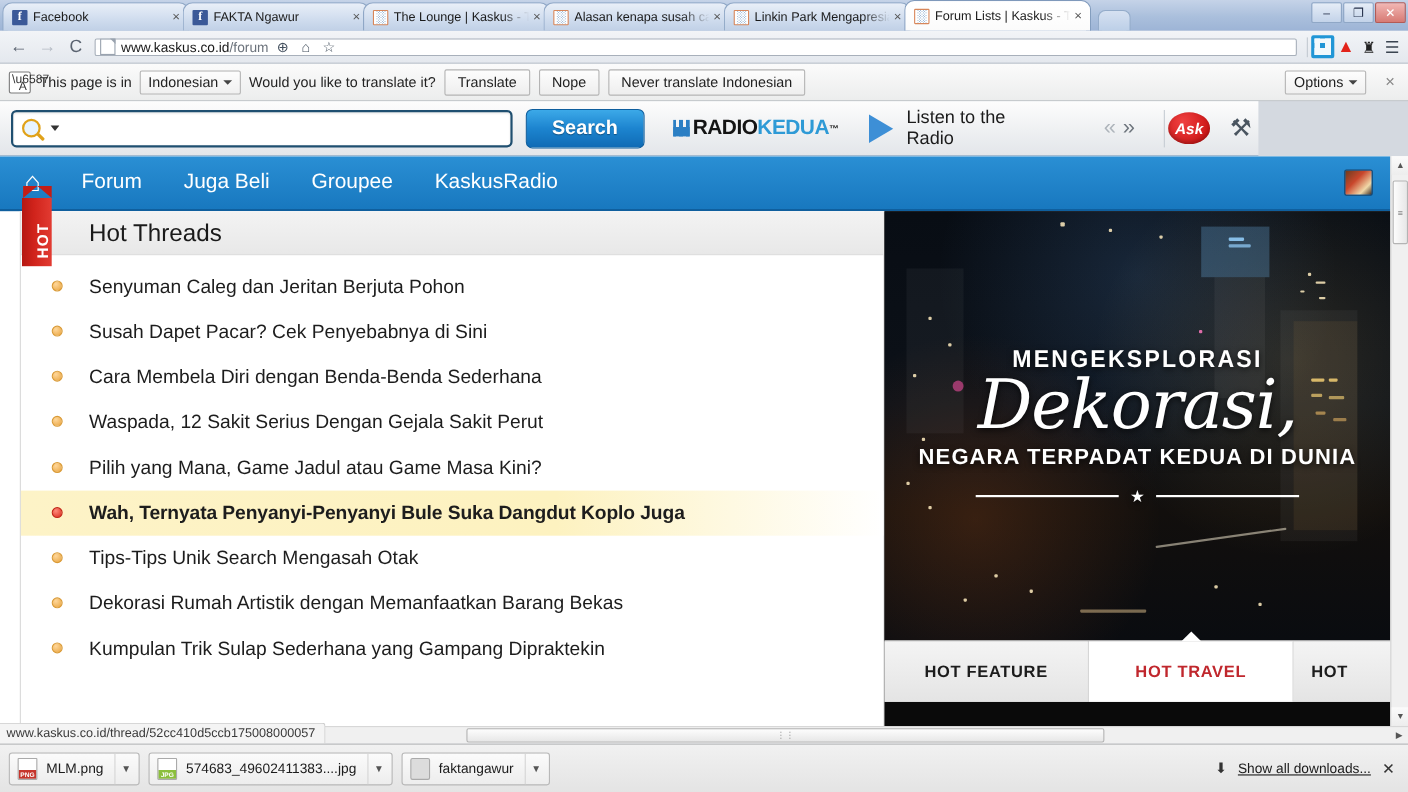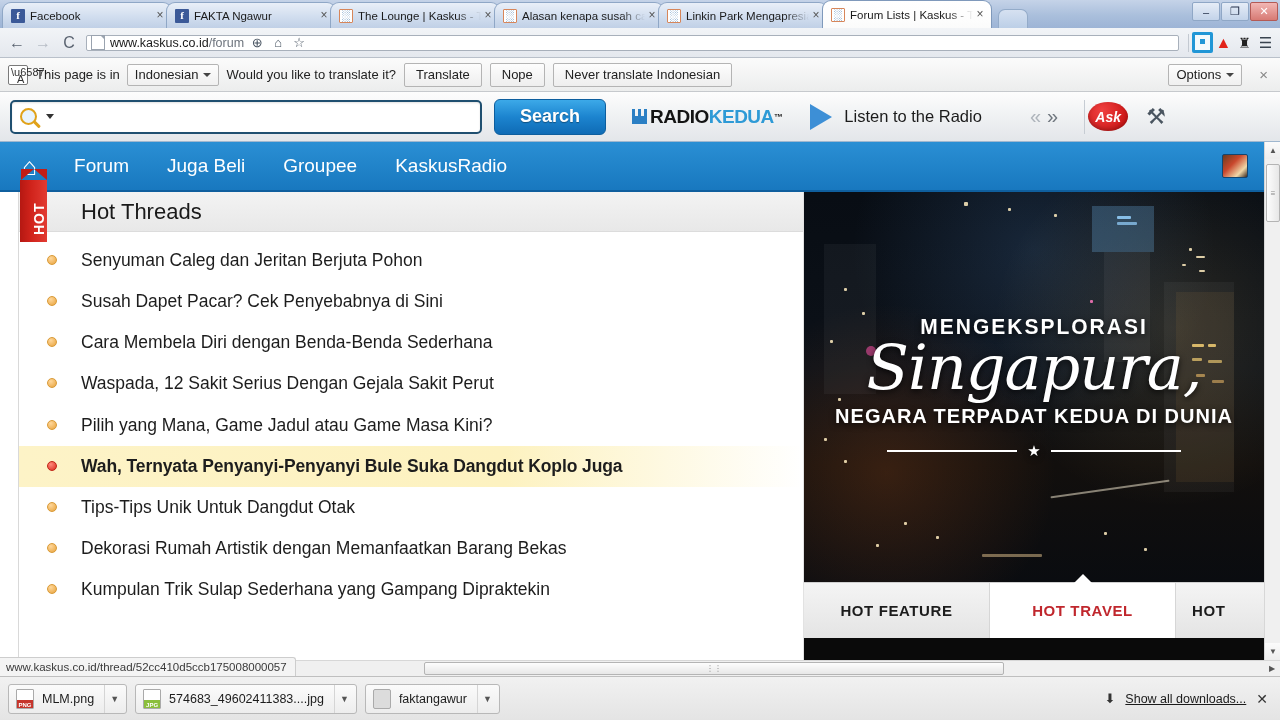--- a/index.html
+++ b/index.html
@@ -153,21 +153,21 @@
     margin-left: 8px; padding: 3px 11px; height: 24px;
     border: 1px solid #b4b4b4; border-radius: 2px;
     background: linear-gradient(to bottom, #fdfdfd, #eeeeee);
     font-size: 13px; display: flex; align-items: center;
   }
   .tr-right { margin-left: auto; display: flex; align-items: center; gap: 6px; }
   .tr-close { color: #888; font-size: 15px; padding: 0 4px; }
 
   
   .asktoolbar {
-    position: absolute; top: 92px; left: 0; width: 1280px; height: 50px;
+    position: absolute; top: 92px; left: 0; width: 1144px; height: 50px;
     background: linear-gradient(to bottom, #fdfdfd 0%, #eef0f2 55%, #e3e6ea 100%);
     border-bottom: 1px solid #9fb7cf;
     display: flex; align-items: center; padding: 0 6px;
   }
   .ask-search {
     width: 472px; height: 34px; margin-left: 4px;
     background: #fff; border: 2px solid #1f4f70; border-radius: 5px;
     display: flex; align-items: center; padding: 0 8px;
     box-shadow: inset 0 1px 2px rgba(0,0,0,.12);
   }
@@ -567,21 +567,21 @@
         <div class="thread-item">
           <span class="dot"></span>
           <span class="thread-text">Pilih yang Mana, Game Jadul atau Game Masa Kini?</span>
         </div>
         <div class="thread-item active">
           <span class="dot"></span>
           <span class="thread-text">Wah, Ternyata Penyanyi-Penyanyi Bule Suka Dangdut Koplo Juga</span>
         </div>
         <div class="thread-item">
           <span class="dot"></span>
-          <span class="thread-text">Tips-Tips Unik Untuk Dangdut Otak</span>
+          <span class="thread-text">Tips-Tips Unik Search Mengasah Otak</span>
         </div>
         <div class="thread-item">
           <span class="dot"></span>
           <span class="thread-text">Dekorasi Rumah Artistik dengan Memanfaatkan Barang Bekas</span>
         </div>
         <div class="thread-item">
           <span class="dot"></span>
           <span class="thread-text">Kumpulan Trik Sulap Sederhana yang Gampang Dipraktekin</span>
         </div>
       </div>
@@ -625,21 +625,21 @@
           <i style="left:246px;top:296px;width:120px;height:2px;background:rgba(255,245,220,.5);transform:rotate(-8deg);"></i>
           <i style="left:100px;top:330px;width:3px;height:3px;"></i>
           <i style="left:132px;top:344px;width:3px;height:3px;"></i>
           <i style="left:72px;top:352px;width:3px;height:3px;"></i>
           <i style="left:178px;top:362px;width:60px;height:3px;background:rgba(255,220,160,.45);"></i>
           <i style="left:300px;top:340px;width:3px;height:3px;"></i>
           <i style="left:340px;top:356px;width:3px;height:3px;"></i>
         </div>
         <div class="promo-text">
           <div class="p-arch">MENGEKSPLORASI</div>
-          <div class="p-script">Singapura,</div>
+          <div class="p-script">Dekorasi,</div>
           <div class="p-sub">NEGARA TERPADAT KEDUA DI DUNIA</div>
           <div class="p-div">
             <span class="p-line"></span>
             <span class="p-star">★</span>
             <span class="p-line"></span>
           </div>
         </div>
       </div>
       <div class="promo-tabs">
         <div class="promo-tab">HOT FEATURE</div>

